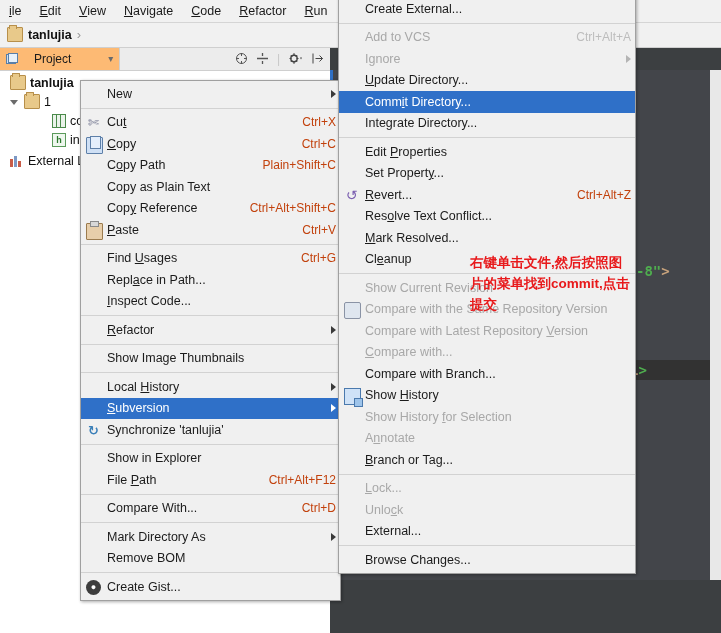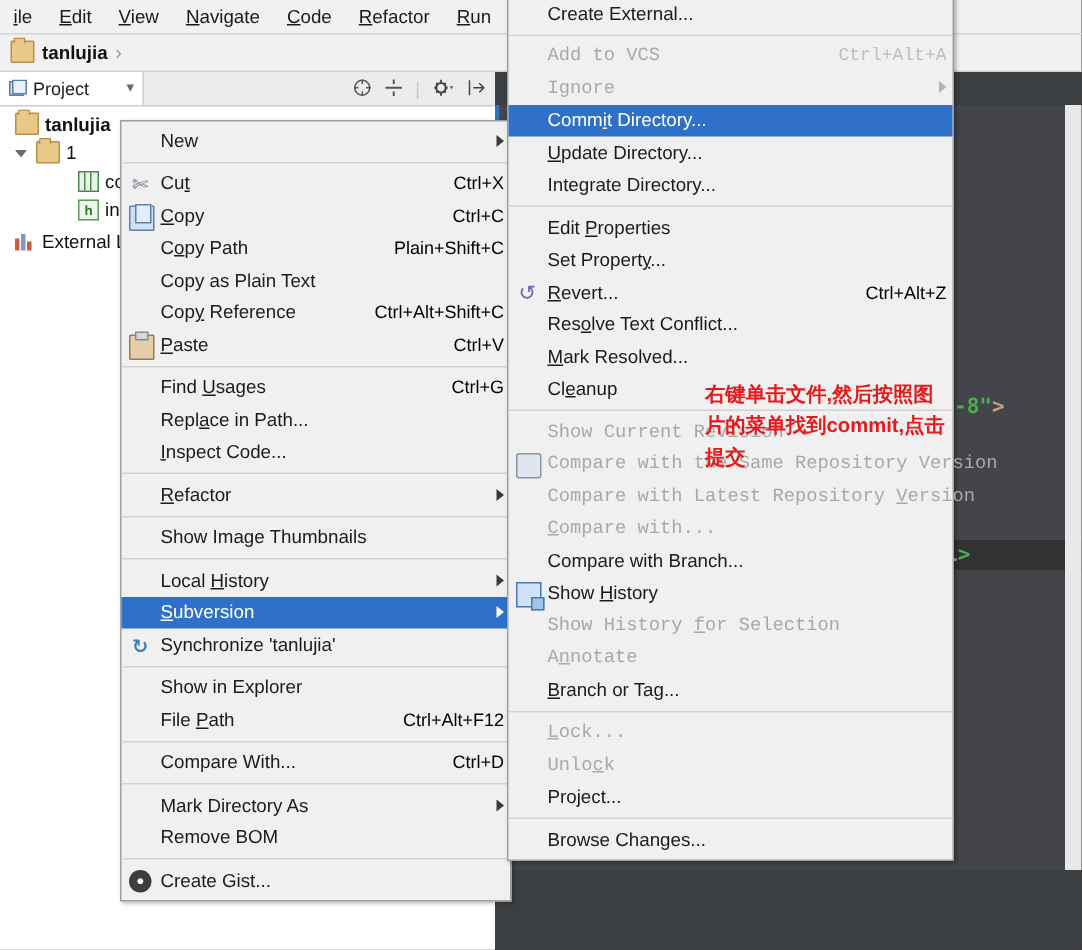--- a/index.html
+++ b/index.html
@@ -15,21 +15,21 @@
   .mb-item{padding:2px 9px;font-size:12.5px;color:#1a1a1a;white-space:nowrap;}
   .mb-item u{text-decoration:underline;}
 
   .navbar{position:absolute;left:0;top:22px;width:721px;height:25px;background:#f1f1f1;border-bottom:1px solid #cfcfcf;}
   .crumb{display:flex;align-items:center;height:25px;padding-left:7px;gap:5px;}
   .crumb .lbl{font-weight:bold;font-size:12.5px;color:#111;}
   .crumb .sep{color:#9a9a9a;font-size:13px;}
 
   .toolwin{position:absolute;left:0;top:47px;width:330px;height:23px;background:#ececec;border-bottom:1px solid #cfcfcf;}
   .toolwin .row{display:flex;align-items:center;height:23px;}
-  .tw-tab{display:flex;align-items:center;gap:3px;padding:0 6px;height:23px;background:#ffffff;border-right:1px solid #cfcfcf;}
+  .tw-tab{display:flex;align-items:center;gap:15px;padding:0 6px;height:23px;background:#fdba74;border-right:1px solid #cfcfcf;}
   .tw-tab .t{font-size:12px;color:#1b1b1b;}
   .tw-actions{margin-left:auto;display:flex;align-items:center;gap:8px;padding-right:6px;}
 
   .projectpane{position:absolute;left:0;top:70px;width:330px;height:563px;background:#fff;}
   .tree{padding:3px 0 0 4px;}
   .trow{display:flex;align-items:center;height:19px;gap:4px;white-space:nowrap;font-size:12.5px;color:#111;}
   .trow.bold{font-weight:bold;}
   .tw-arrow{width:10px;height:10px;display:inline-block;position:relative;}
   .tw-arrow::after{content:"";position:absolute;left:1px;top:2px;border-left:5px solid #6b6b6b;border-top:4px solid transparent;border-bottom:4px solid transparent;}
   .tw-arrow.open::after{border-left:4px solid transparent;border-right:4px solid transparent;border-top:5px solid #6b6b6b;left:0;top:3px;}
@@ -60,26 +60,26 @@
 
   
   .menu{
     position:absolute;background:#f0f0f0;border:1px solid #a0a0a0;
     box-shadow:1px 1px 3px rgba(0,0,0,.32);
     padding:2px 0;font-size:12.5px;color:#1b1b1b;
   }
   .mi{display:flex;align-items:center;height:21.5px;padding:0 4px 0 0;position:relative;white-space:nowrap;}
   .mi .gi{width:26px;height:18px;flex:0 0 auto;position:relative;}
   .mi .lbl{flex:0 0 auto;}
-  .mi .sc{margin-left:auto;padding-left:22px;color:#000000;font-size:12px;}
+  .mi .sc{margin-left:auto;padding-left:22px;color:#c2410c;font-size:12px;}
   .mi .arrow{margin-left:auto;padding-left:16px;}
   .mi .arrow::after{content:"";display:inline-block;border-left:5px solid #3a3a3a;border-top:4px solid transparent;border-bottom:4px solid transparent;}
   .mi.sel{background:#2f70c8;color:#fff;}
   .mi.sel .arrow::after{border-left-color:#fff;}
-  .mi.dis,.mi.dis .lbl{color:#a8a8a8;font-family:Liberation Mono, monospace;}
+  .mi.dis,.mi.dis .lbl{color:#a8a8a8;}
   .mi.dis .sc{color:#bdbdbd;}
   .mi.dis .arrow::after{border-left-color:#b4b4b4;}
   .msep{height:1px;background:#d2d2d2;margin:3px 0;}
   u.acc{text-decoration:underline;}
 
   #menu-main{left:80px;top:80px;width:259px;}
   #menu-sub{left:338px;top:-5px;width:296px;}
 
   
   .i-scissors,.i-copy,.i-paste,.i-sync,.i-gist,.i-revert,.i-cmp,.i-hist{
@@ -329,27 +329,27 @@
       <div class="mi dis">
         <span class="gi"></span>
         <span class="lbl">Add to VCS</span>
         <span class="sc">Ctrl+Alt+A</span>
       </div>
       <div class="mi dis">
         <span class="gi"></span>
         <span class="lbl">Ignore</span>
         <span class="arrow"></span>
       </div>
+      <div class="mi">
+        <span class="gi"></span>
+        <span class="lbl"><u class="acc">U</u>pdate Directory...</span>
+      </div>
       <div class="mi sel">
         <span class="gi"></span>
         <span class="lbl">Comm<u class="acc">i</u>t Directory...</span>
-      </div>
-      <div class="mi">
-        <span class="gi"></span>
-        <span class="lbl"><u class="acc">U</u>pdate Directory...</span>
       </div>
       <div class="mi">
         <span class="gi"></span>
         <span class="lbl">Integrate Directory...</span>
       </div>
       <div class="msep"></div>
       <div class="mi">
         <span class="gi"></span>
         <span class="lbl">Edit <u class="acc">P</u>roperties</span>
       </div>
@@ -421,21 +421,21 @@
       <div class="mi dis">
         <span class="gi"></span>
         <span class="lbl"><u class="acc">L</u>ock...</span>
       </div>
       <div class="mi dis">
         <span class="gi"></span>
         <span class="lbl">Unlo<u class="acc">c</u>k</span>
       </div>
       <div class="mi">
         <span class="gi"></span>
-        <span class="lbl">Project...</span>
+        <span class="lbl">External...</span>
       </div>
       <div class="msep"></div>
       <div class="mi">
         <span class="gi"></span>
         <span class="lbl">Browse Changes...</span>
       </div>
     </div>
 
   <div class="annot">右键单击文件,然后按照图片的菜单找到commit,点击提交</div>
 

